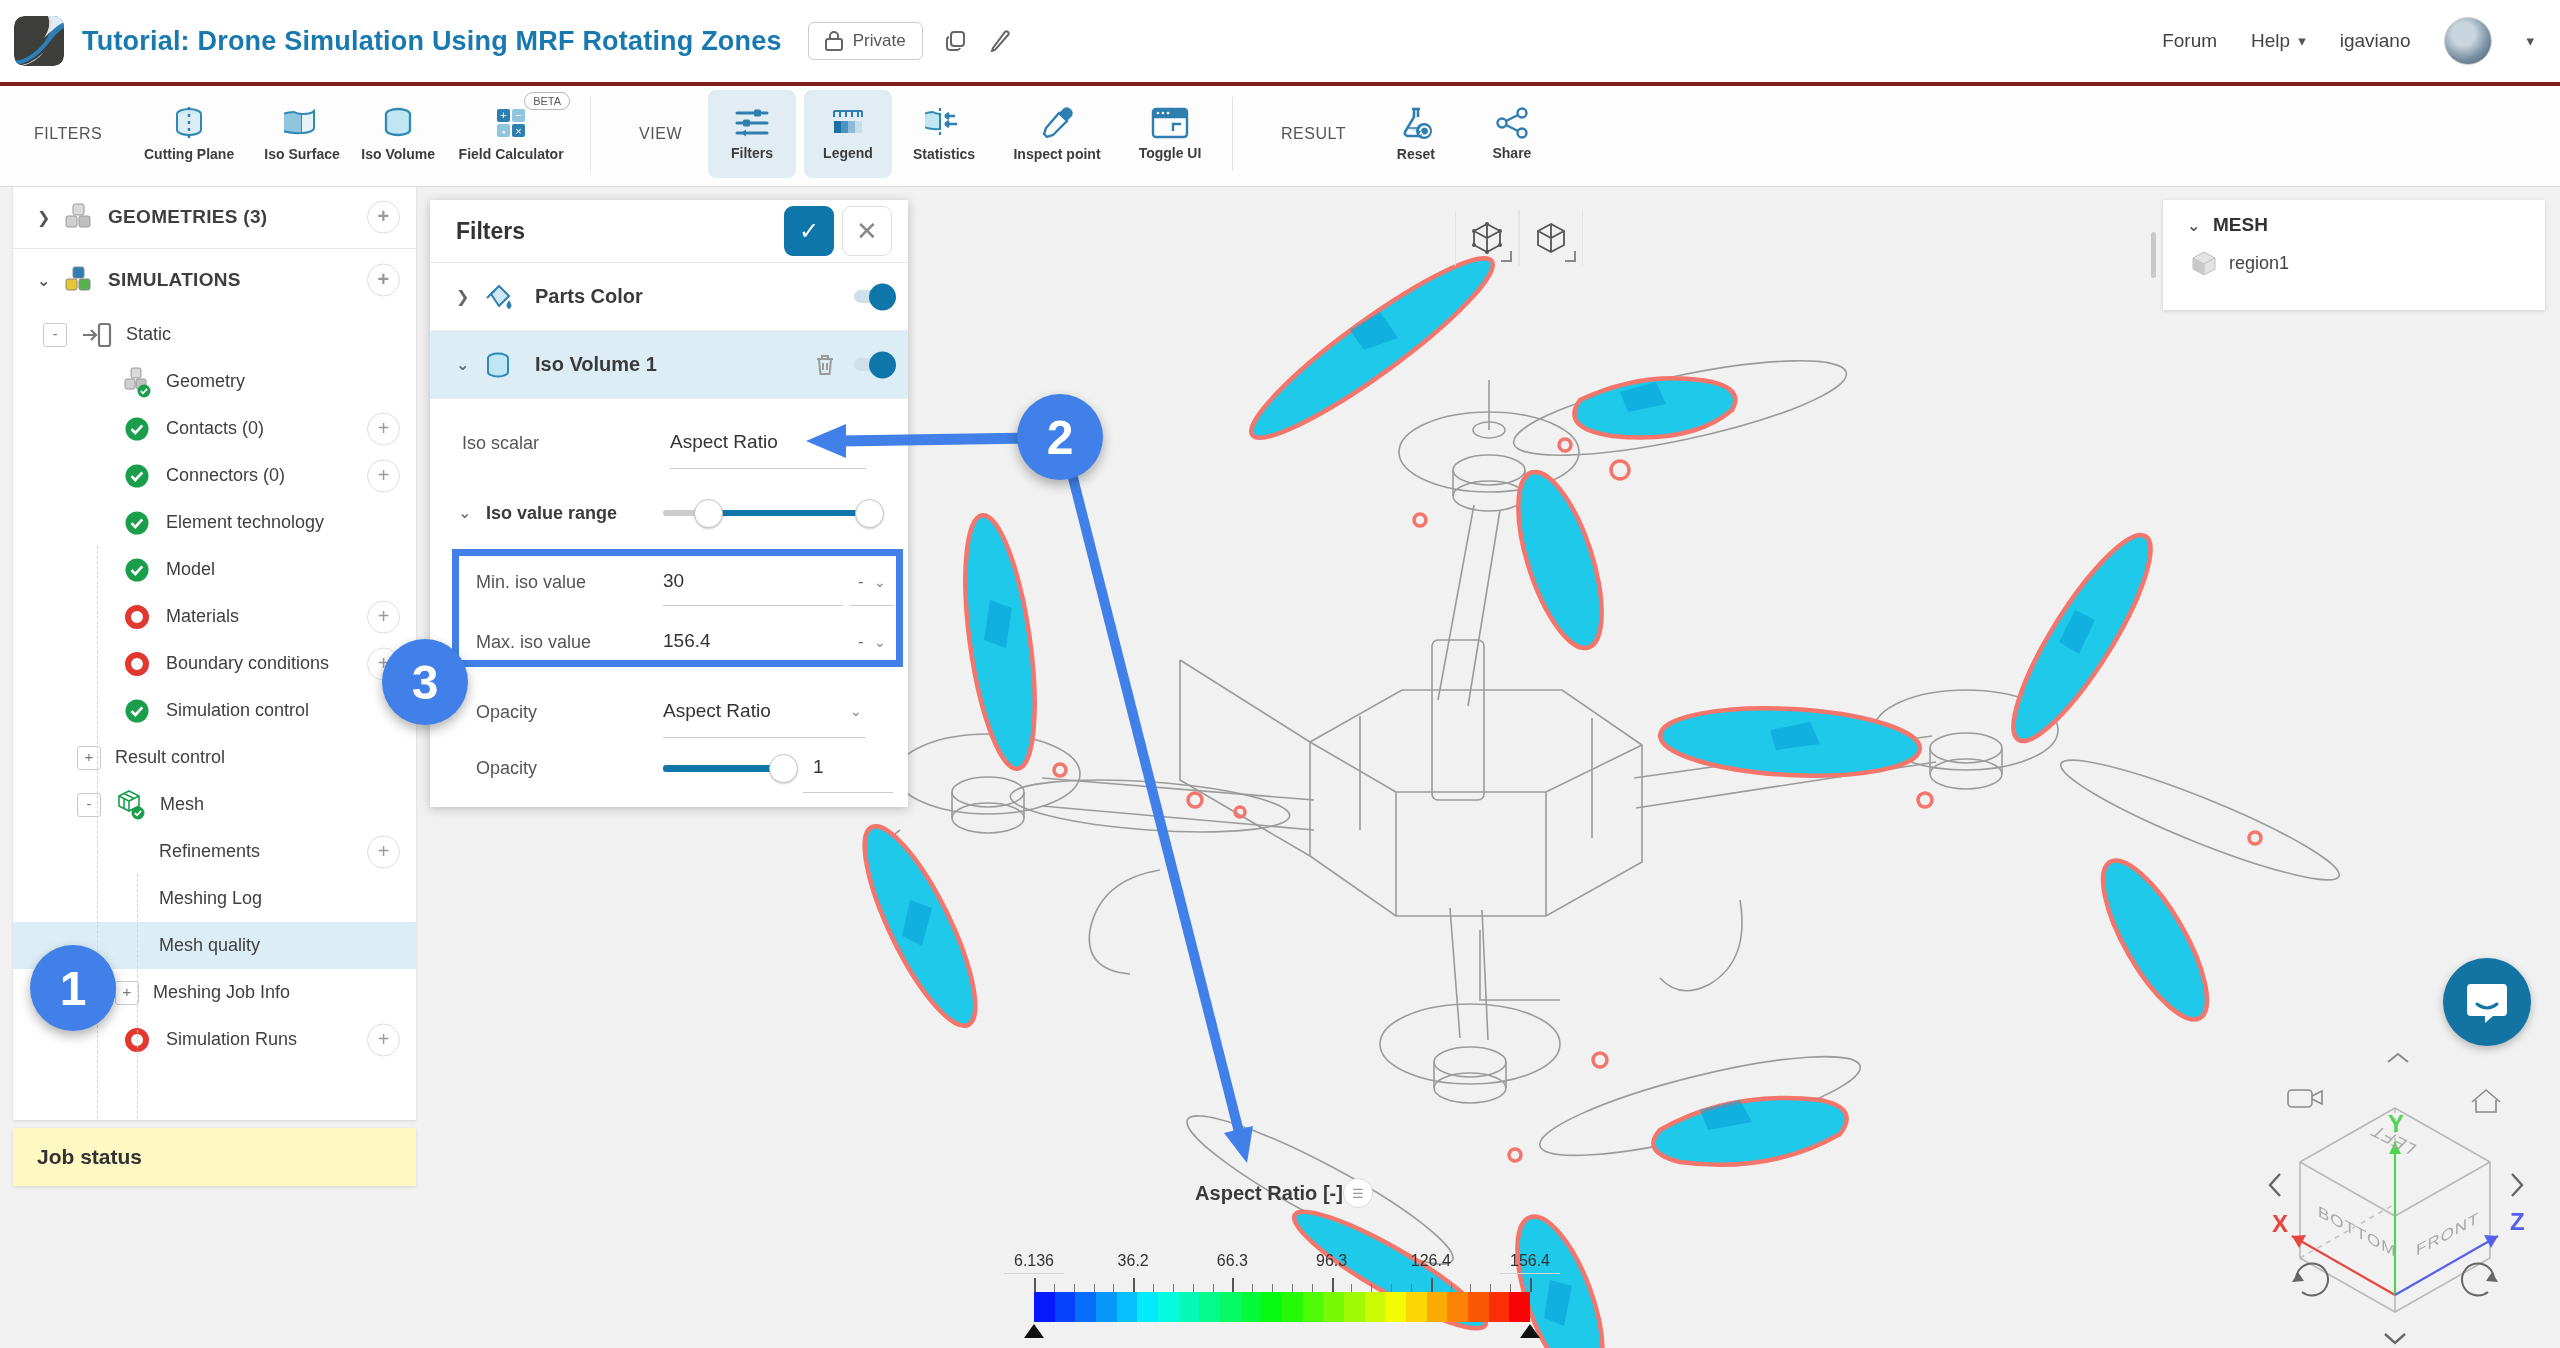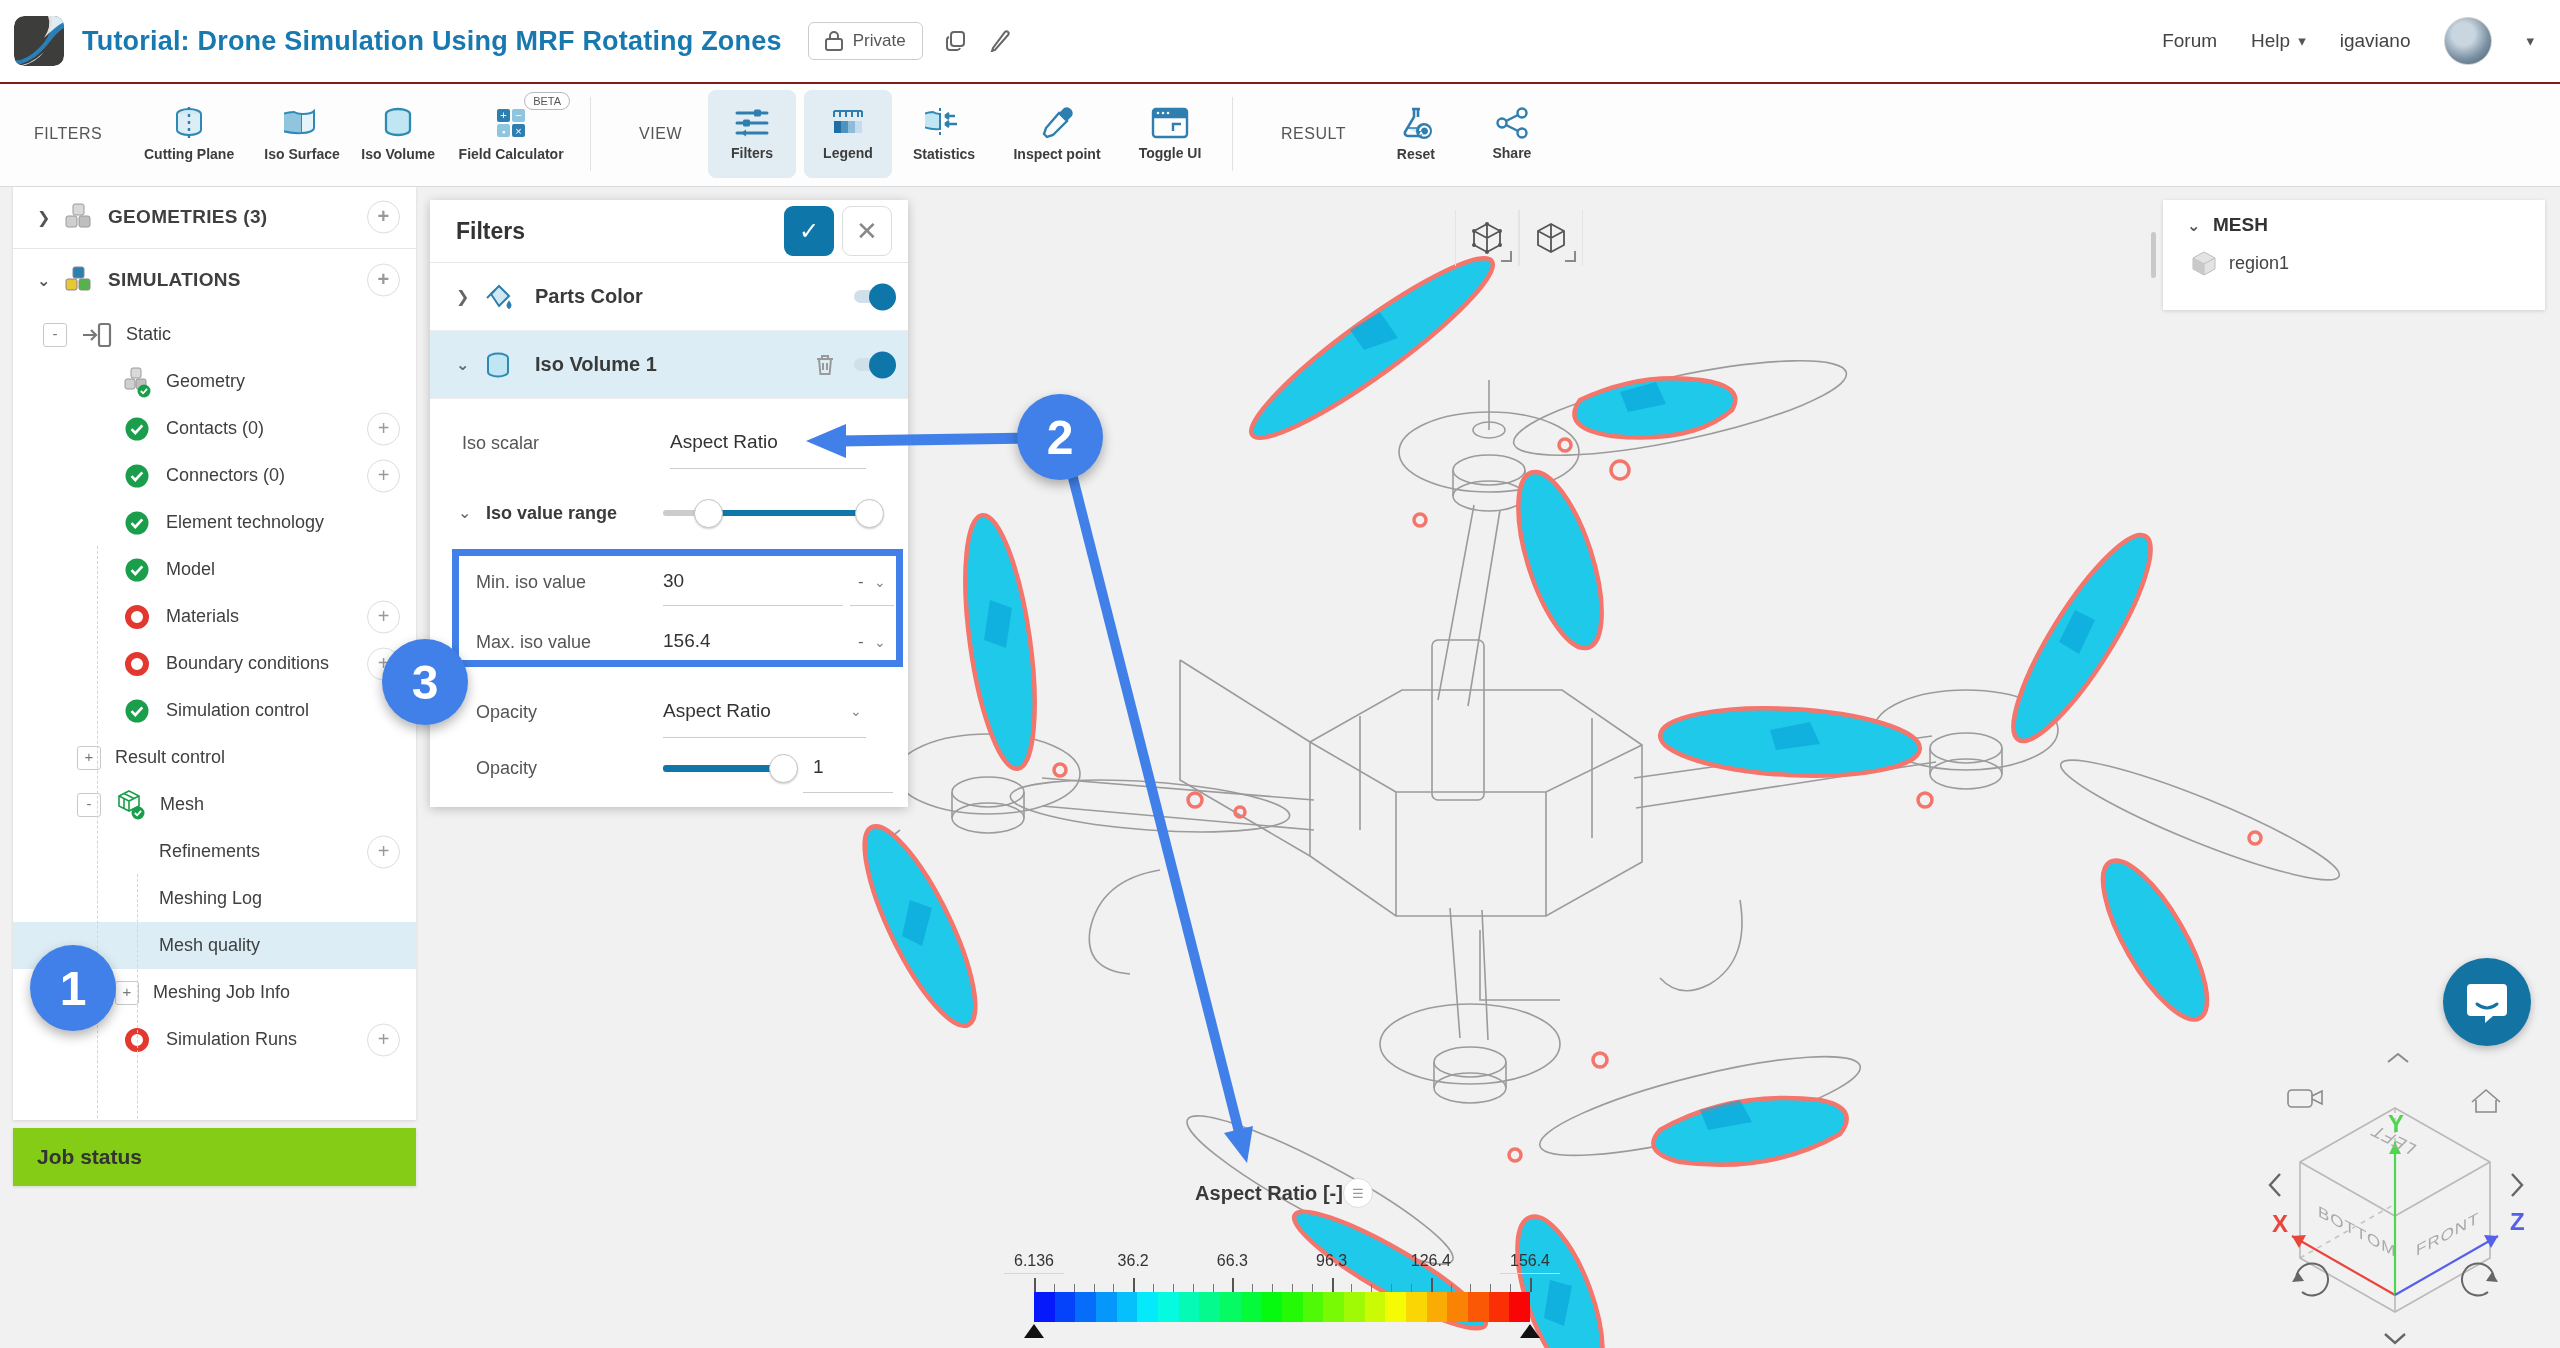--- a/index.html
+++ b/index.html
@@ -1,18 +1,18 @@
 <!DOCTYPE html>
 <html><head>
 <meta charset="utf-8">
 <style>
   html,body{margin:0;padding:0;background:#e9e9e9;font-family:"Liberation Sans","DejaVu Sans",sans-serif;}
   #app{position:relative;width:2560px;height:1348px;background:#f1f1f2;overflow:hidden;color:#3c3c3c;}
   
-  #header{position:absolute;left:0;top:0;width:2560px;height:82px;background:#fff;border-bottom:2px solid #7f1d1d;display:flex;align-items:center;z-index:30;text-align:center;}
+  #header{position:absolute;left:0;top:0;width:2560px;height:82px;background:#fff;border-bottom:4px solid #7f1d1d;display:flex;align-items:center;z-index:30;text-align:center;}
   #logo{width:50px;height:50px;border-radius:10px;margin:0 18px 0 14px;overflow:hidden;}
   #page-title{font-size:27px;font-weight:700;color:#1878b0;letter-spacing:.2px;}
   .chip{display:flex;align-items:center;gap:10px;border:1px solid #ccc;border-radius:6px;padding:8px 16px;margin-left:26px;font-size:17px;color:#555;background:#fff;}
   .hicon{margin-left:22px;color:#666;display:flex;align-items:center;}
   #header-right{margin-left:auto;display:flex;align-items:center;gap:34px;padding-right:26px;font-size:19px;color:#444;}
   .hlink{display:flex;align-items:center;gap:8px;cursor:pointer;}
   #avatar{width:46px;height:46px;border-radius:50%;background:radial-gradient(circle at 40% 35%,#c9d6df 0 28%,#7d93a5 60%,#41566b 100%);border:1px solid #d0d0d0;}
   .chev{font-size:15px;color:#555;}
   
   #toolbar{position:absolute;left:0;top:82px;width:2560px;height:104px;background:#fdfdfd;border-bottom:1px solid #d7dbdd;display:flex;align-items:center;z-index:29;}
@@ -30,21 +30,21 @@
   .trow.root{height:62px;font-weight:700;font-size:19px;letter-spacing:.3px;}
   .trow.geo{border-bottom:1px solid #e6e6e6;}
   .trow.hl{background:#dcedf5;}
   .p-root{padding-left:24px}.p-static{padding-left:30px}.p-child{padding-left:108px}
   .p-group{padding-left:64px}.p-meshchild{padding-left:146px}.p-jobinfo{padding-left:102px}
   .texp{width:26px;font-size:16px;color:#555;flex:0 0 26px;}
   .tbox{flex:0 0 22px;width:22px;height:22px;border:1px solid #c9c9c9;border-radius:3px;color:#777;font-size:15px;line-height:20px;text-align:center;margin-right:14px;background:#fff;}
   .ticon{flex:0 0 32px;width:32px;height:32px;margin-right:13px;display:flex;align-items:center;justify-content:center;}
   .plus-circle{position:absolute;right:16px;top:50%;transform:translateY(-50%);width:31px;height:31px;border:1px solid #ddd;border-radius:50%;background:#fff;color:#999;font-size:20px;line-height:29px;text-align:center;}
   .guide{position:absolute;border-left:1px dashed #d5d5d5;width:0;}
-  #job-card{position:absolute;left:13px;top:1128px;width:403px;height:58px;background:#84cc16;box-shadow:0 1px 3px rgba(0,0,0,.12);display:flex;align-items:center;z-index:10;}
+  #job-card{position:absolute;left:13px;top:1128px;width:403px;height:58px;background:#fef9c3;box-shadow:0 1px 3px rgba(0,0,0,.12);display:flex;align-items:center;z-index:10;}
   #job-title{font-size:21px;font-weight:700;color:#333;padding-left:24px;}
   
   #filters-panel{position:absolute;left:430px;top:200px;width:478px;height:607px;background:#fff;box-shadow:0 2px 10px rgba(0,0,0,.22);z-index:15;}
   #fp-header{height:62px;display:flex;align-items:center;padding:0 16px 0 26px;border-bottom:1px solid #e7e7e7;}
   #fp-title{font-size:23px;font-weight:700;color:#333;}
   #fp-apply{margin-left:auto;width:50px;height:50px;border-radius:9px;background:#0e76a8;color:#fff;font-size:24px;display:flex;align-items:center;justify-content:center;}
   #fp-close{margin-left:8px;width:50px;height:50px;border-radius:9px;background:#fff;border:1px solid #ddd;color:#888;font-size:26px;display:flex;align-items:center;justify-content:center;box-sizing:border-box;}
   .fprow{position:relative;display:flex;align-items:center;height:67px;padding:0 18px 0 26px;border-bottom:1px solid #eee;font-size:20px;font-weight:700;color:#3a3a3a;}
   .fprow .texp{color:#666}
   .fprow.sel{background:#dcedf5;}

